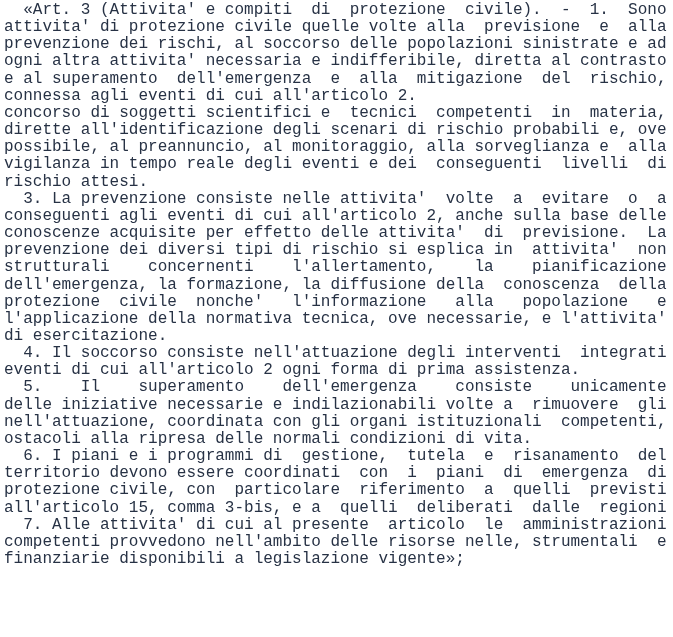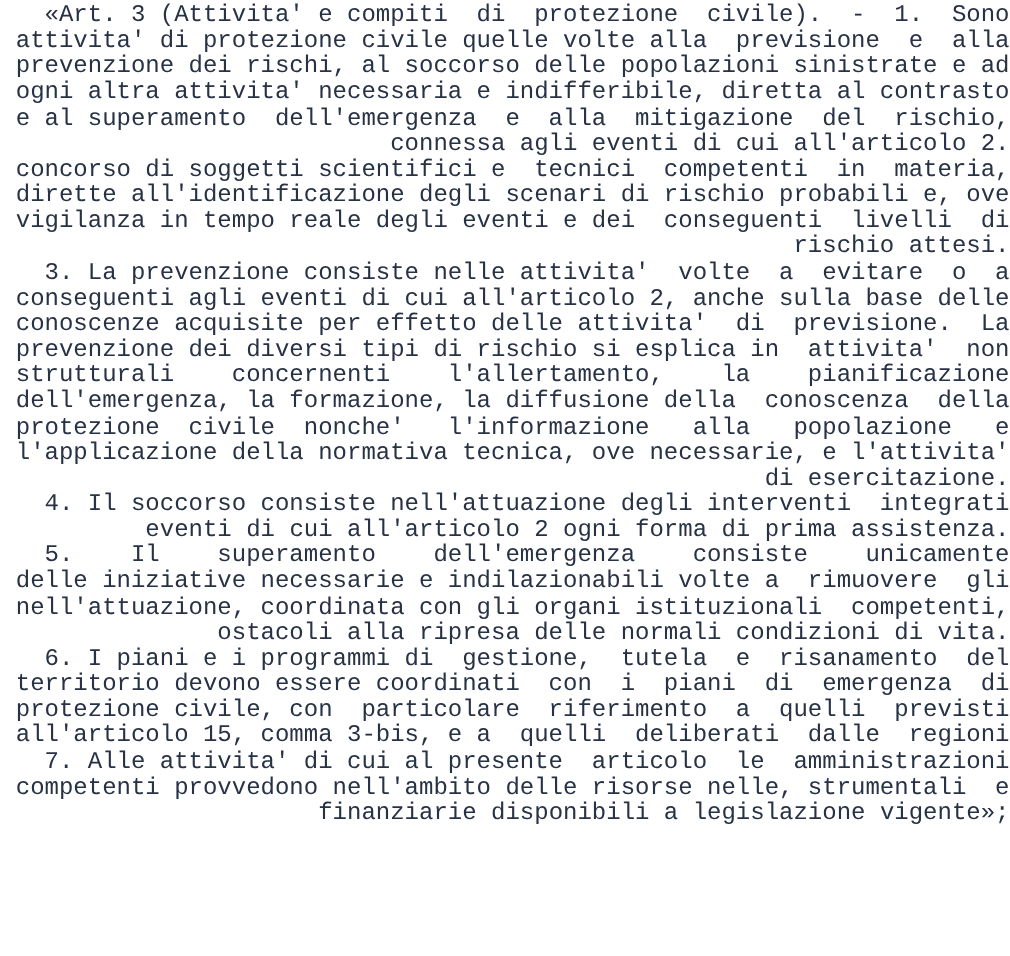--- a/index.html
+++ b/index.html
@@ -8,21 +8,20 @@
     background: #ffffff;
   }
   .page {
     position: relative;
     width: 673px;
     height: 637px;
     background: #ffffff;
     box-sizing: border-box;
     padding: 2px 0 0 4px;
     overflow: hidden;
-    text-align: right;
   }
   .line {
     font-family: "Liberation Mono", "DejaVu Sans Mono", monospace;
     font-size: 16px;
     line-height: 17.15px;
     white-space: pre;
     color: var(--ink, #273245);
     letter-spacing: 0px;
   }
 </style>
@@ -32,20 +31,21 @@
 <div class="page">
   <div>
       <div class="line">  «Art. 3 (Attivita' e compiti  di  protezione  civile).  -  1.  Sono</div>
       <div class="line">attivita' di protezione civile quelle volte alla  previsione  e  alla</div>
       <div class="line">prevenzione dei rischi, al soccorso delle popolazioni sinistrate e ad</div>
       <div class="line">ogni altra attivita' necessaria e indifferibile, diretta al contrasto</div>
       <div class="line">e al superamento  dell'emergenza  e  alla  mitigazione  del  rischio,</div>
       <div class="line">connessa agli eventi di cui all'articolo 2.</div>
       <div class="line">concorso di soggetti scientifici e  tecnici  competenti  in  materia,</div>
       <div class="line">dirette all'identificazione degli scenari di rischio probabili e, ove</div>
+      <div class="line">possibile, al preannuncio, al monitoraggio, alla sorveglianza e  alla</div>
       <div class="line">vigilanza in tempo reale degli eventi e dei  conseguenti  livelli  di</div>
       <div class="line">rischio attesi.</div>
       <div class="line">  3. La prevenzione consiste nelle attivita'  volte  a  evitare  o  a</div>
       <div class="line">conseguenti agli eventi di cui all'articolo 2, anche sulla base delle</div>
       <div class="line">conoscenze acquisite per effetto delle attivita'  di  previsione.  La</div>
       <div class="line">prevenzione dei diversi tipi di rischio si esplica in  attivita'  non</div>
       <div class="line">strutturali    concernenti    l'allertamento,    la    pianificazione</div>
       <div class="line">dell'emergenza, la formazione, la diffusione della  conoscenza  della</div>
       <div class="line">protezione  civile  nonche'   l'informazione   alla   popolazione   e</div>
       <div class="line">l'applicazione della normativa tecnica, ove necessarie, e l'attivita'</div>

